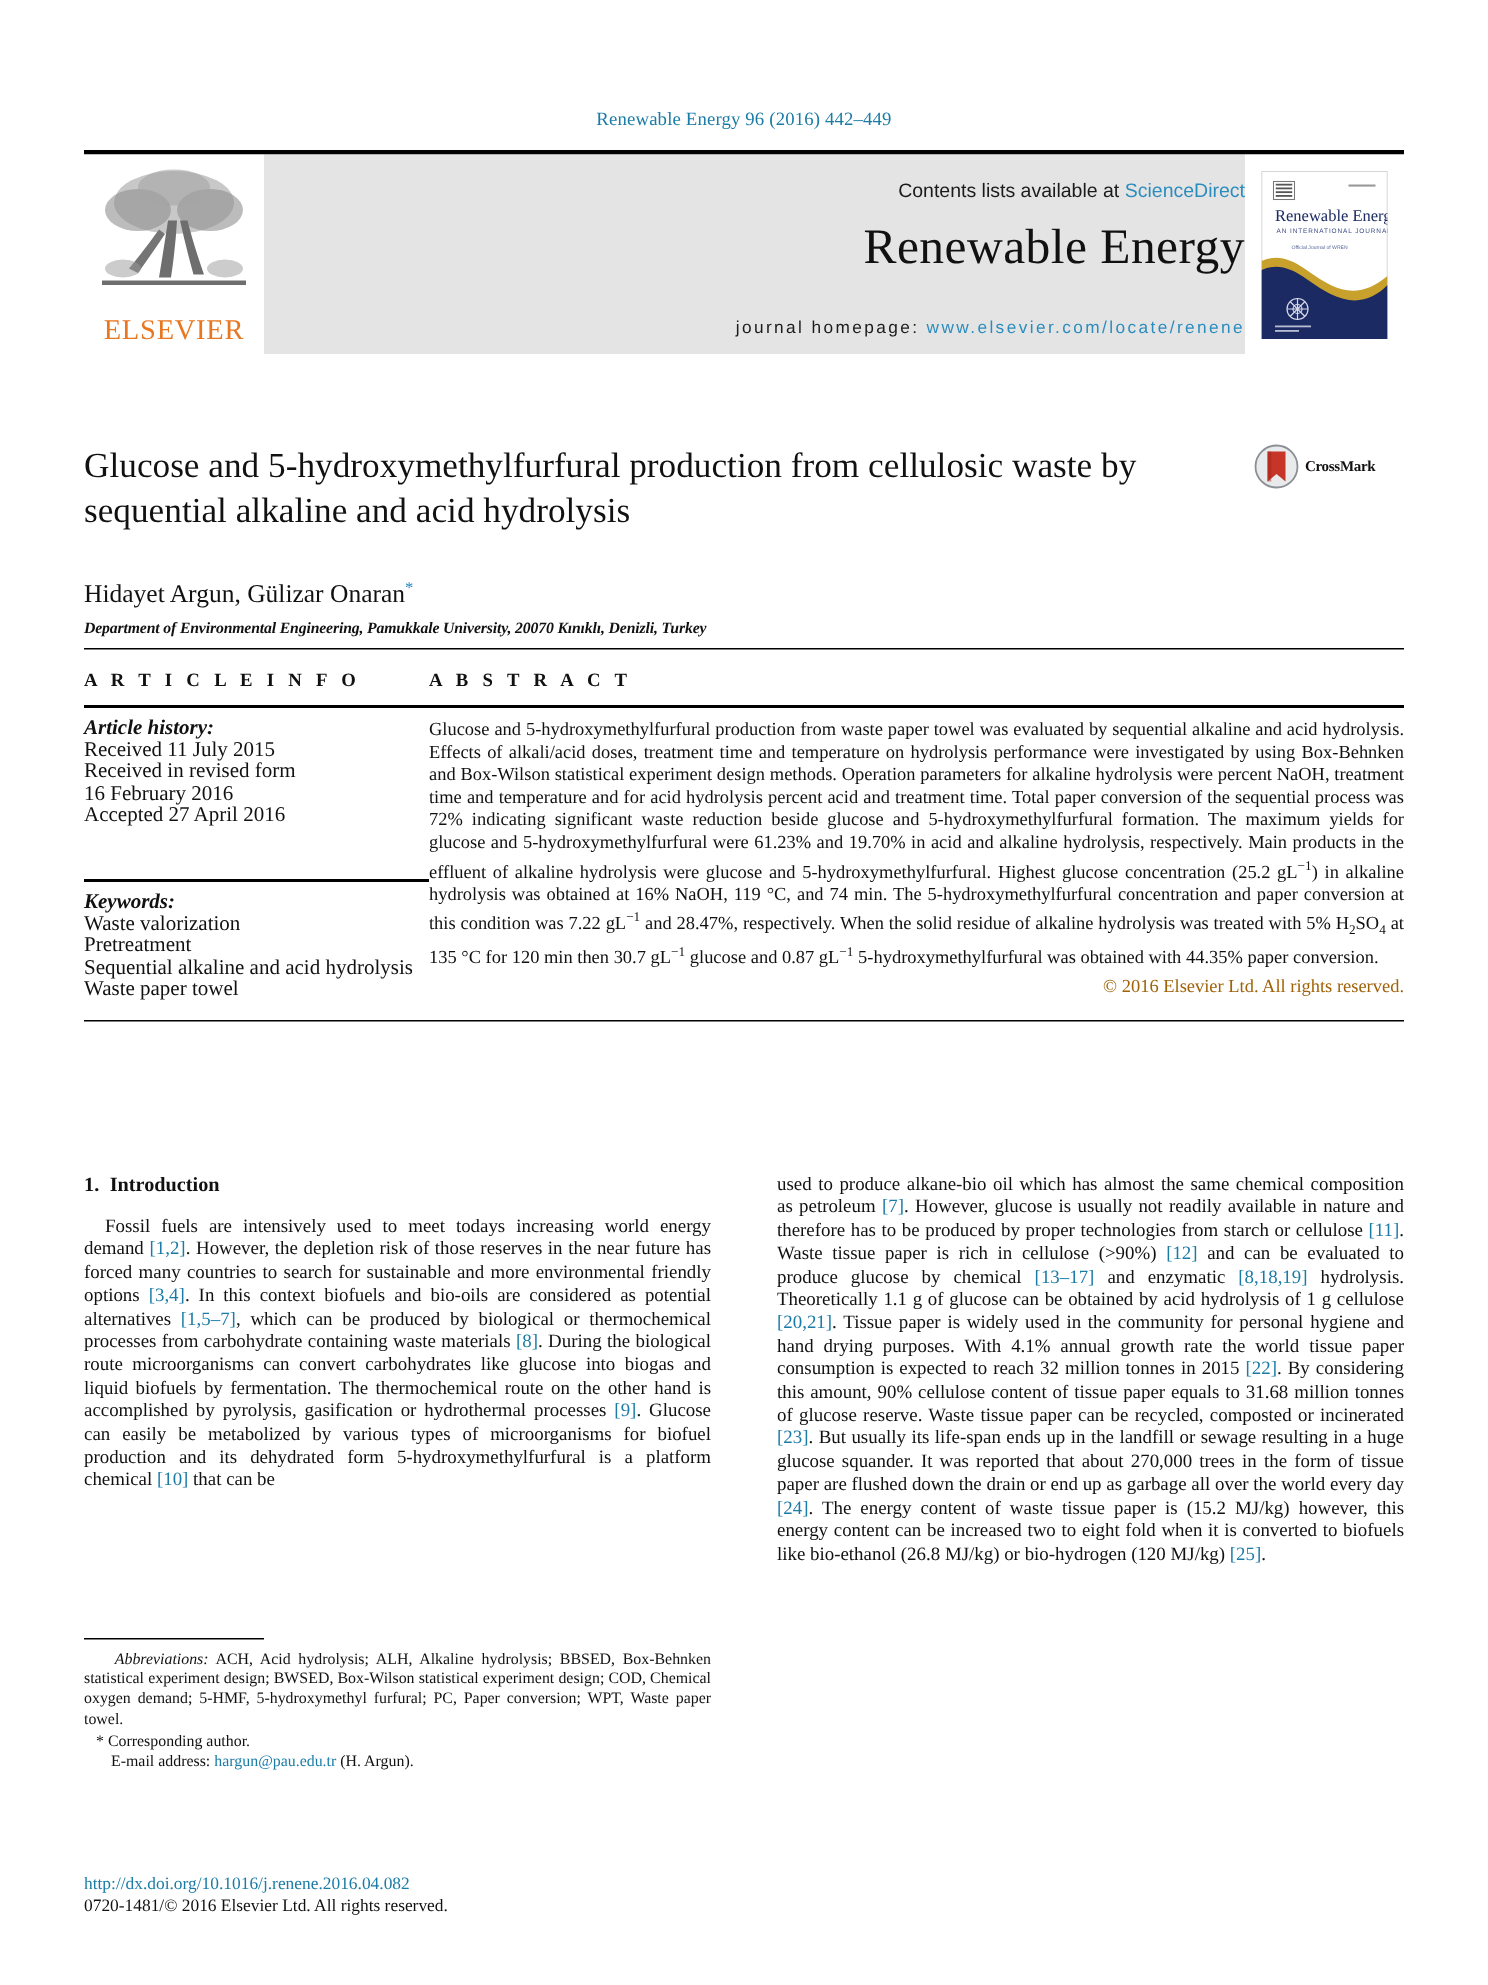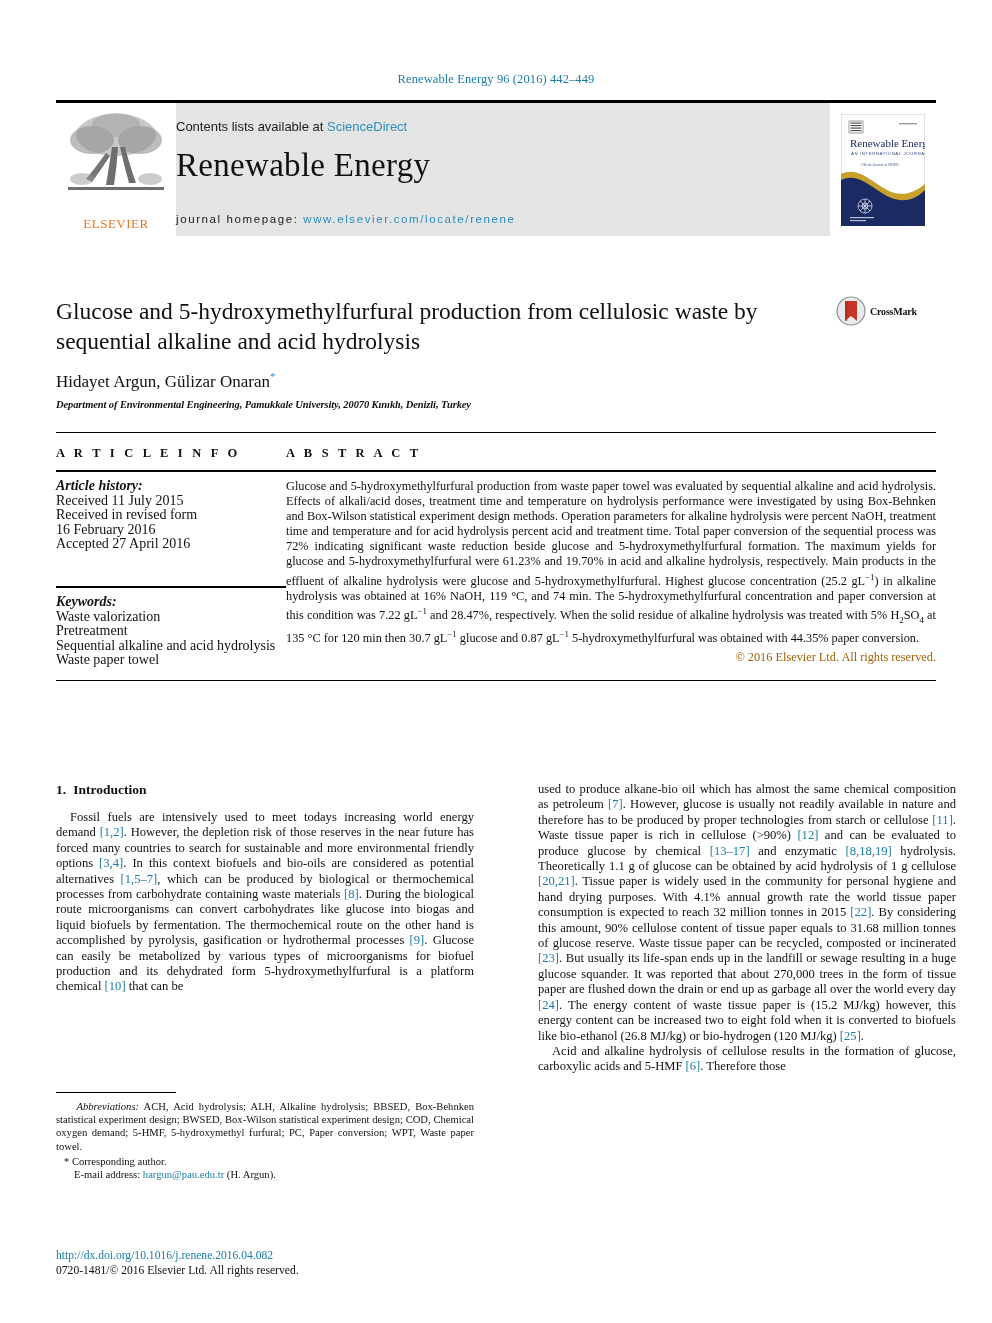--- a/index.html
+++ b/index.html
@@ -67,31 +67,31 @@
     flex-direction: column;
     justify-content: flex-end;
     align-items: center;
     padding-bottom: 4px;
     box-sizing: border-box;
   }
   .tree-svg { position: absolute; left: 6px; top: 4px; }
   .elsevier-word {
     position: relative;
     font-family: "Liberation Serif", serif;
-    font-size: 13px;
+    font-size: 19px;
     letter-spacing: 0.5px;
     color: #E87722;
     line-height: 1;
     margin-bottom: 2px;
   }
   .banner-center {
     flex: 1 1 auto;
     background: #e4e4e4;
     position: relative;
-    text-align: left;
+    text-align: right;
   }
   .contents-line {
     position: absolute;
     top: 16px; left: 0; right: 0;
     font-family: "Liberation Sans", sans-serif;
     font-size: 13px;
     color: #1b1b1b;
   }
   .contents-line .sd {
     color: #2b8cbe;
@@ -132,21 +132,21 @@
   .article-title {
     width: 770px;
     font-family: "Liberation Serif", serif;
     font-size: 23.5px;
     line-height: 30px;
     color: #111;
     margin: 0;
     font-weight: normal;
   }
   .authors {
-    margin-top: 14px;
+    margin-top: 30px;
     font-family: "Liberation Serif", serif;
     font-size: 17px;
     color: #111;
   }
   .authors sup { color: #2b8cbe; font-size: 11px; }
   .affiliation {
     margin-top: 7px;
     font-family: "Liberation Serif", serif;
     font-style: italic;
     font-weight: bold;
@@ -237,21 +237,21 @@
     margin-top: 12px;
   }
 
   
   .body-cols {
     position: absolute;
     left: 56px;
     top: 782px;
     width: 880px;
     display: flex;
-    gap: 64px;
+    gap: 44px;
   }
   .bcol { width: 418px; flex: 0 0 418px; position: relative; }
   .sec-title {
     font-family: "Liberation Serif", serif;
     font-weight: bold;
     font-size: 13.5px;
     color: #111;
     margin: 0 0 12px 0;
   }
   .sec-title .num { margin-right: 7px; }
@@ -443,21 +443,20 @@
 
   <div class="body-cols">
     <div class="bcol">
       <div class="sec-title">
         <span class="num">1.</span><span>Introduction</span>
       </div>
       <p class="para">Fossil fuels are intensively used to meet todays increasing world energy demand <span style="color:#1a7ca6">[1,2]</span>. However, the depletion risk of those reserves in the near future has forced many countries to search for sustainable and more environmental friendly options <span style="color:#1a7ca6">[3,4]</span>. In this context biofuels and bio-oils are considered as potential alternatives <span style="color:#1a7ca6">[1,5–7]</span>, which can be produced by biological or thermochemical processes from carbohydrate containing waste materials <span style="color:#1a7ca6">[8]</span>. During the biological route microorganisms can convert carbohydrates like glucose into biogas and liquid biofuels by fermentation. The thermochemical route on the other hand is accomplished by pyrolysis, gasification or hydrothermal processes <span style="color:#1a7ca6">[9]</span>. Glucose can easily be metabolized by various types of microorganisms for biofuel production and its dehydrated form 5-hydroxymethylfurfural is a platform chemical <span style="color:#1a7ca6">[10]</span> that can be</p>
     </div>
     <div class="bcol">
       <p class="para cont">used to produce alkane-bio oil which has almost the same chemical composition as petroleum <span style="color:#1a7ca6">[7]</span>. However, glucose is usually not readily available in nature and therefore has to be produced by proper technologies from starch or cellulose <span style="color:#1a7ca6">[11]</span>. Waste tissue paper is rich in cellulose (&gt;90%) <span style="color:#1a7ca6">[12]</span> and can be evaluated to produce glucose by chemical <span style="color:#1a7ca6">[13–17]</span> and enzymatic <span style="color:#1a7ca6">[8,18,19]</span> hydrolysis. Theoretically 1.1 g of glucose can be obtained by acid hydrolysis of 1 g cellulose <span style="color:#1a7ca6">[20,21]</span>. Tissue paper is widely used in the community for personal hygiene and hand drying purposes. With 4.1% annual growth rate the world tissue paper consumption is expected to reach 32 million tonnes in 2015 <span style="color:#1a7ca6">[22]</span>. By considering this amount, 90% cellulose content of tissue paper equals to 31.68 million tonnes of glucose reserve. Waste tissue paper can be recycled, composted or incinerated <span style="color:#1a7ca6">[23]</span>. But usually its life-span ends up in the landfill or sewage resulting in a huge glucose squander. It was reported that about 270,000 trees in the form of tissue paper are flushed down the drain or end up as garbage all over the world every day <span style="color:#1a7ca6">[24]</span>. The energy content of waste tissue paper is (15.2 MJ/kg) however, this energy content can be increased two to eight fold when it is converted to biofuels like bio-ethanol (26.8 MJ/kg) or bio-hydrogen (120 MJ/kg) <span style="color:#1a7ca6">[25]</span>.</p>
-      <p class="para">Acid and alkaline hydrolysis of cellulose results in the formation of glucose, carboxylic acids and 5-HMF <span style="color:#1a7ca6">[6]</span>. Therefore those</p>
     </div>
   </div>
 
   <div class="footnotes">
     <div class="fn-rule"></div>
     <div class="fn-text">
       &nbsp;&nbsp;&nbsp;&nbsp;<span class="it">Abbreviations:</span>
       <span>ACH, Acid hydrolysis; ALH, Alkaline hydrolysis; BBSED, Box-Behnken statistical experiment design; BWSED, Box-Wilson statistical experiment design; COD, Chemical oxygen demand; 5-HMF, 5-hydroxymethyl furfural; PC, Paper conversion; WPT, Waste paper towel.</span>
     </div>
     <div class="fn-corr">

